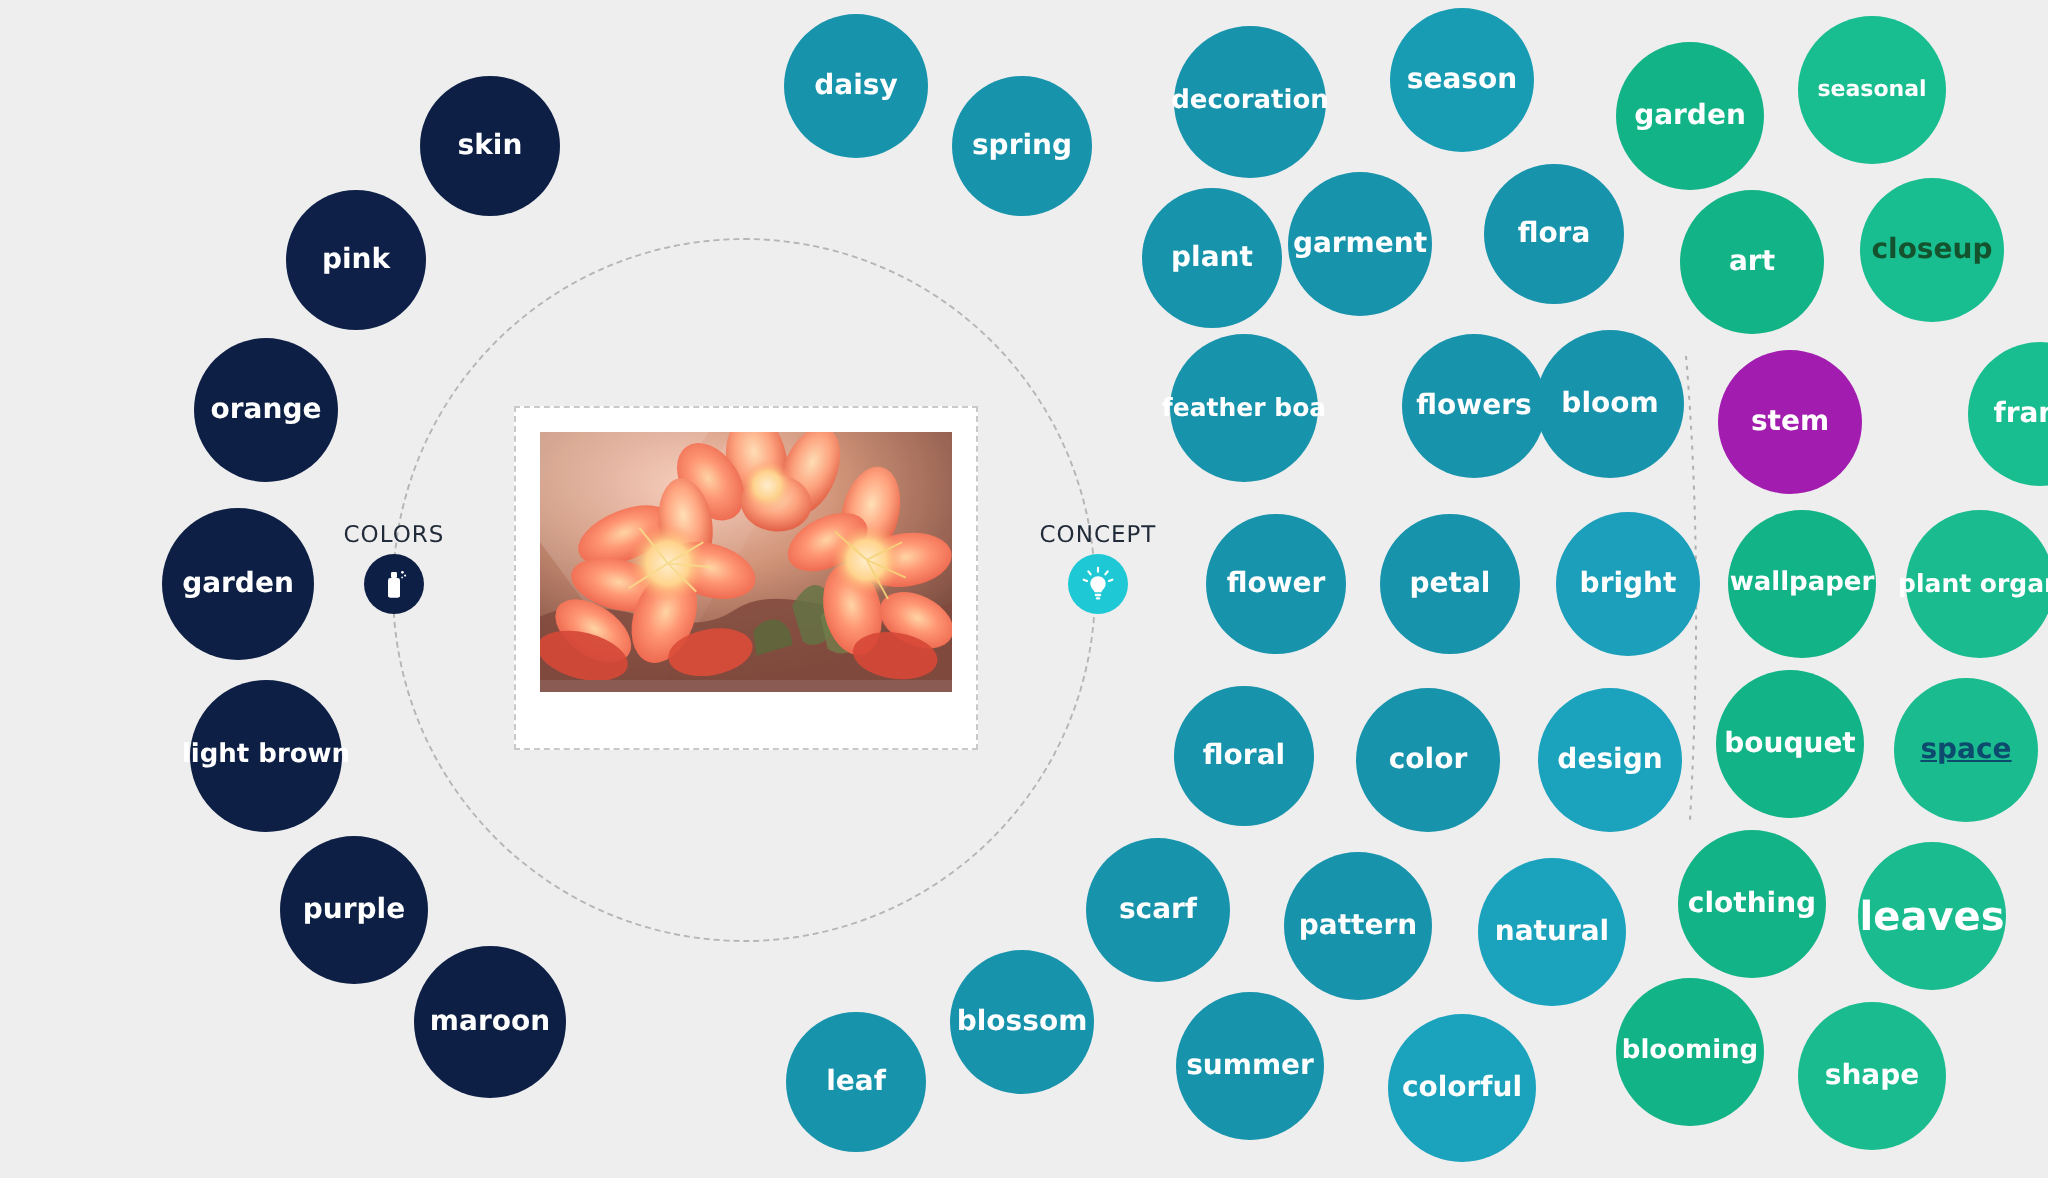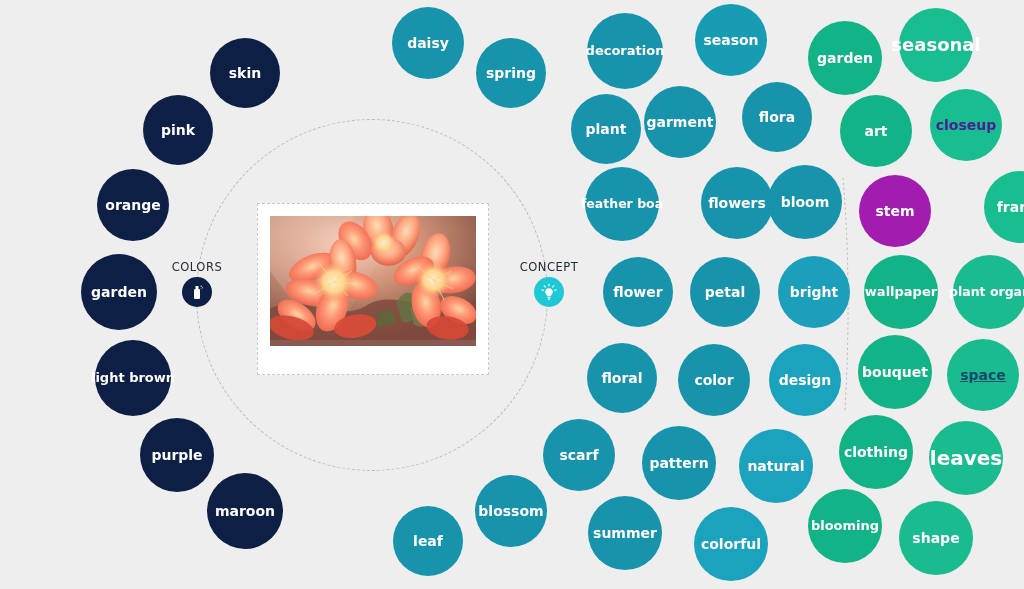--- a/index.html
+++ b/index.html
@@ -212,36 +212,36 @@
     </div>
     <div class="bubble" style="left: 587px; top: 13px; width: 76px; height: 76px; background: rgb(23, 147, 172); font-size: 13px; color: rgb(255, 255, 255);">
       <span>decoration</span>
     </div>
     <div class="bubble" style="left: 695px; top: 4px; width: 72px; height: 72px; background: rgb(24, 156, 179); font-size: 14px; color: rgb(255, 255, 255);">
       <span>season</span>
     </div>
     <div class="bubble" style="left: 808px; top: 21px; width: 74px; height: 74px; background: rgb(18, 179, 134); font-size: 14px; color: rgb(255, 255, 255);">
       <span>garden</span>
     </div>
-    <div class="bubble" style="left: 899px; top: 8px; width: 74px; height: 74px; background: rgb(24, 189, 144); font-size: 18px; color: rgb(255, 255, 255);">
+    <div class="bubble" style="left: 899px; top: 8px; width: 74px; height: 74px; background: rgb(24, 189, 144); font-size: 11px; color: rgb(255, 255, 255);">
       <span>seasonal</span>
     </div>
     <div class="bubble" style="left: 571px; top: 94px; width: 70px; height: 70px; background: rgb(23, 147, 172); font-size: 14px; color: #ffffff;">
       <span>plant</span>
     </div>
     <div class="bubble" style="left: 644px; top: 86px; width: 72px; height: 72px; background: rgb(23, 147, 172); font-size: 14px; color: rgb(255, 255, 255);">
       <span>garment</span>
     </div>
     <div class="bubble" style="left: 742px; top: 82px; width: 70px; height: 70px; background: rgb(23, 147, 172); font-size: 14px; color: rgb(255, 255, 255);">
       <span>flora</span>
     </div>
     <div class="bubble" style="left: 840px; top: 95px; width: 72px; height: 72px; background: rgb(18, 179, 134); font-size: 14px; color: rgb(255, 255, 255);">
       <span>art</span>
     </div>
-    <div class="bubble" style="left: 930px; top: 89px; width: 72px; height: 72px; background: rgb(24, 189, 144); font-size: 14px; color: #4c1d95;">
+    <div class="bubble" style="left: 930px; top: 89px; width: 72px; height: 72px; background: rgb(24, 189, 144); font-size: 14px; color: #14532d;">
       <span>closeup</span>
     </div>
     <div class="bubble" style="left: 585px; top: 167px; width: 74px; height: 74px; background: rgb(23, 147, 172); font-size: 12.5px; color: rgb(255, 255, 255);">
       <span>feather boa</span>
     </div>
     <div class="bubble" style="left: 678px; top: 167px; width: 72px; height: 72px; background: rgb(23, 147, 172); font-size: 14px; color: rgb(255, 255, 255); margin-left: 23px;">
       <span>flowers</span>
     </div>
     <div class="bubble" style="left: 768px; top: 165px; width: 74px; height: 74px; background: rgb(23, 147, 172); font-size: 14px; color: rgb(255, 255, 255);">
       <span>bloom</span>

